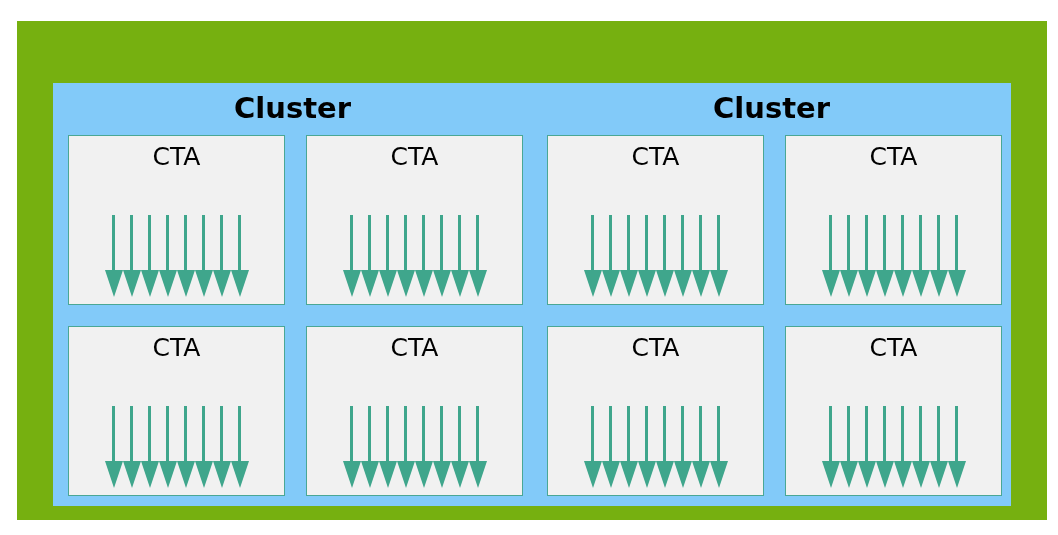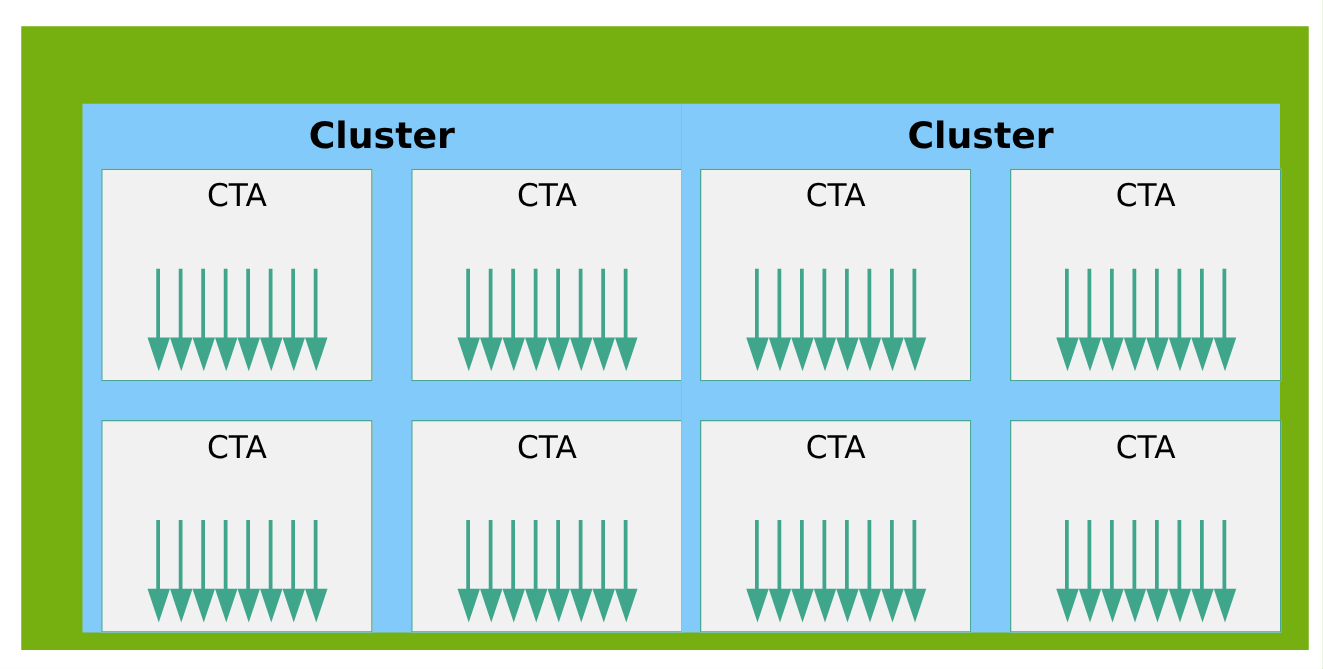--- a/index.html
+++ b/index.html
@@ -48,21 +48,21 @@
   }
 
   
   .clusters-row {
     position: absolute;
     left: 23px;
     top: 62px;
     width: 984px;
     height: 423px;
     display: flex;
-    justify-content: flex-end;
+    justify-content: center;
   }
 
   .cluster {
     width: 479px;
     height: 423px;
     background: #82caf9;
     box-sizing: border-box;
     position: relative;
   }
 
@@ -82,21 +82,21 @@
 
   .cta-grid {
     position: absolute;
     left: 15px;
     top: 52px;
     width: 449px;
     height: 355px;
     display: grid;
     grid-template-columns: 217px 217px;
     grid-template-rows: 170px 170px;
-    gap: 31px;
+    gap: 21px;
   }
 
   .cta-box {
     position: relative;
     background: #f1f1f1;
     border: 1.6px solid #4aa795;
     box-sizing: border-box;
     overflow: hidden;
   }
 

